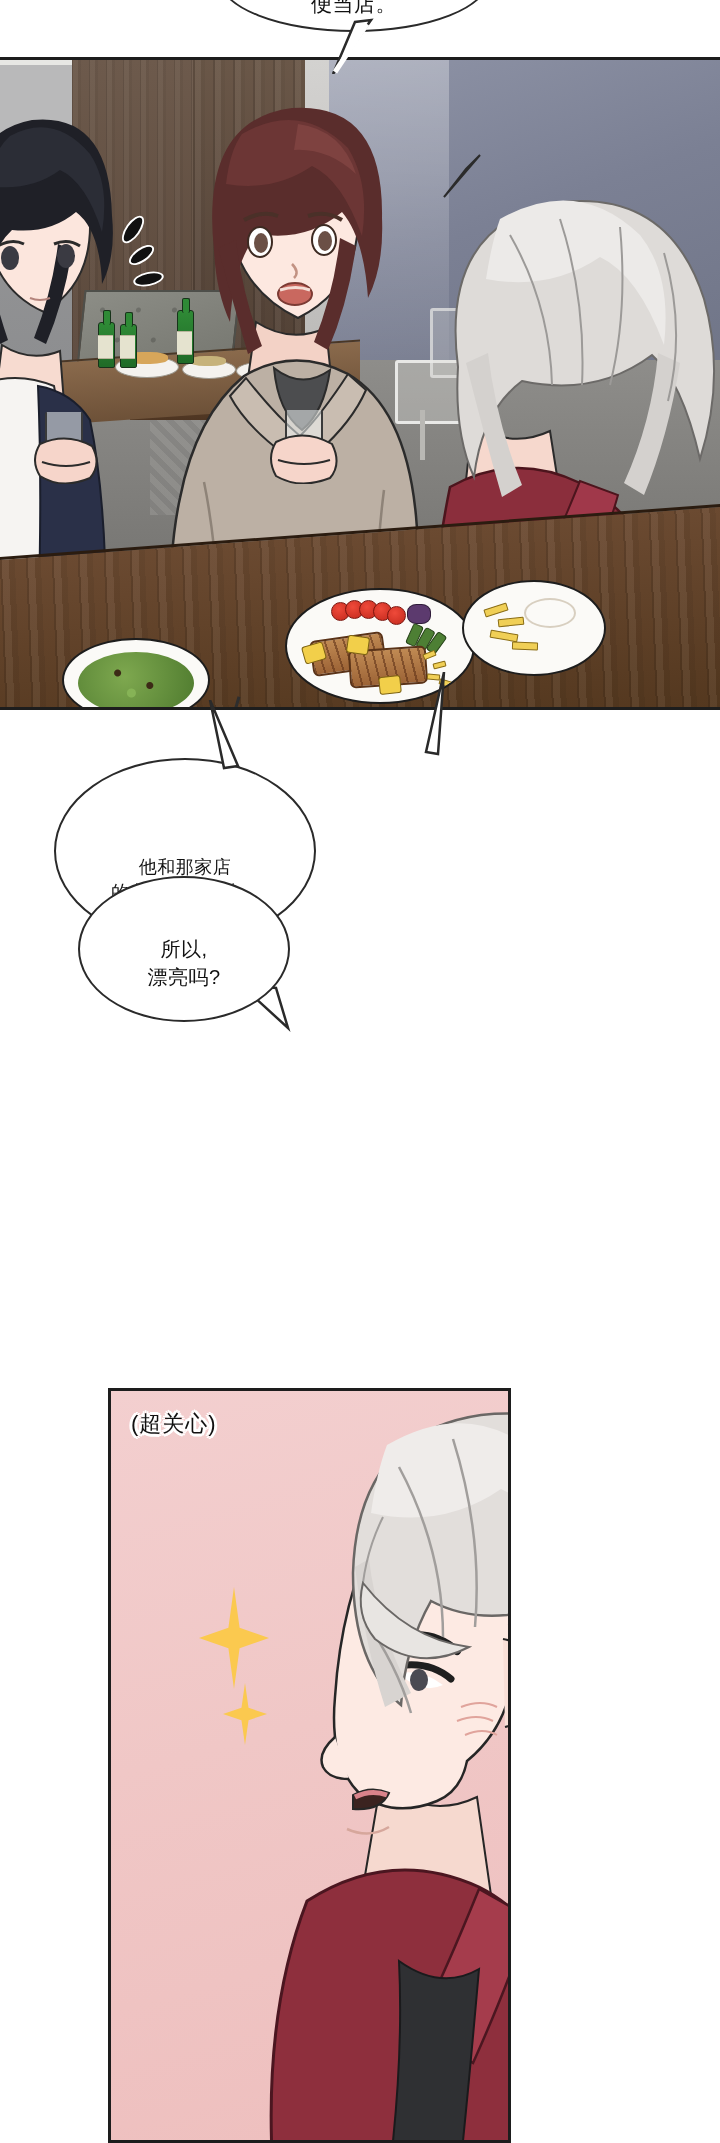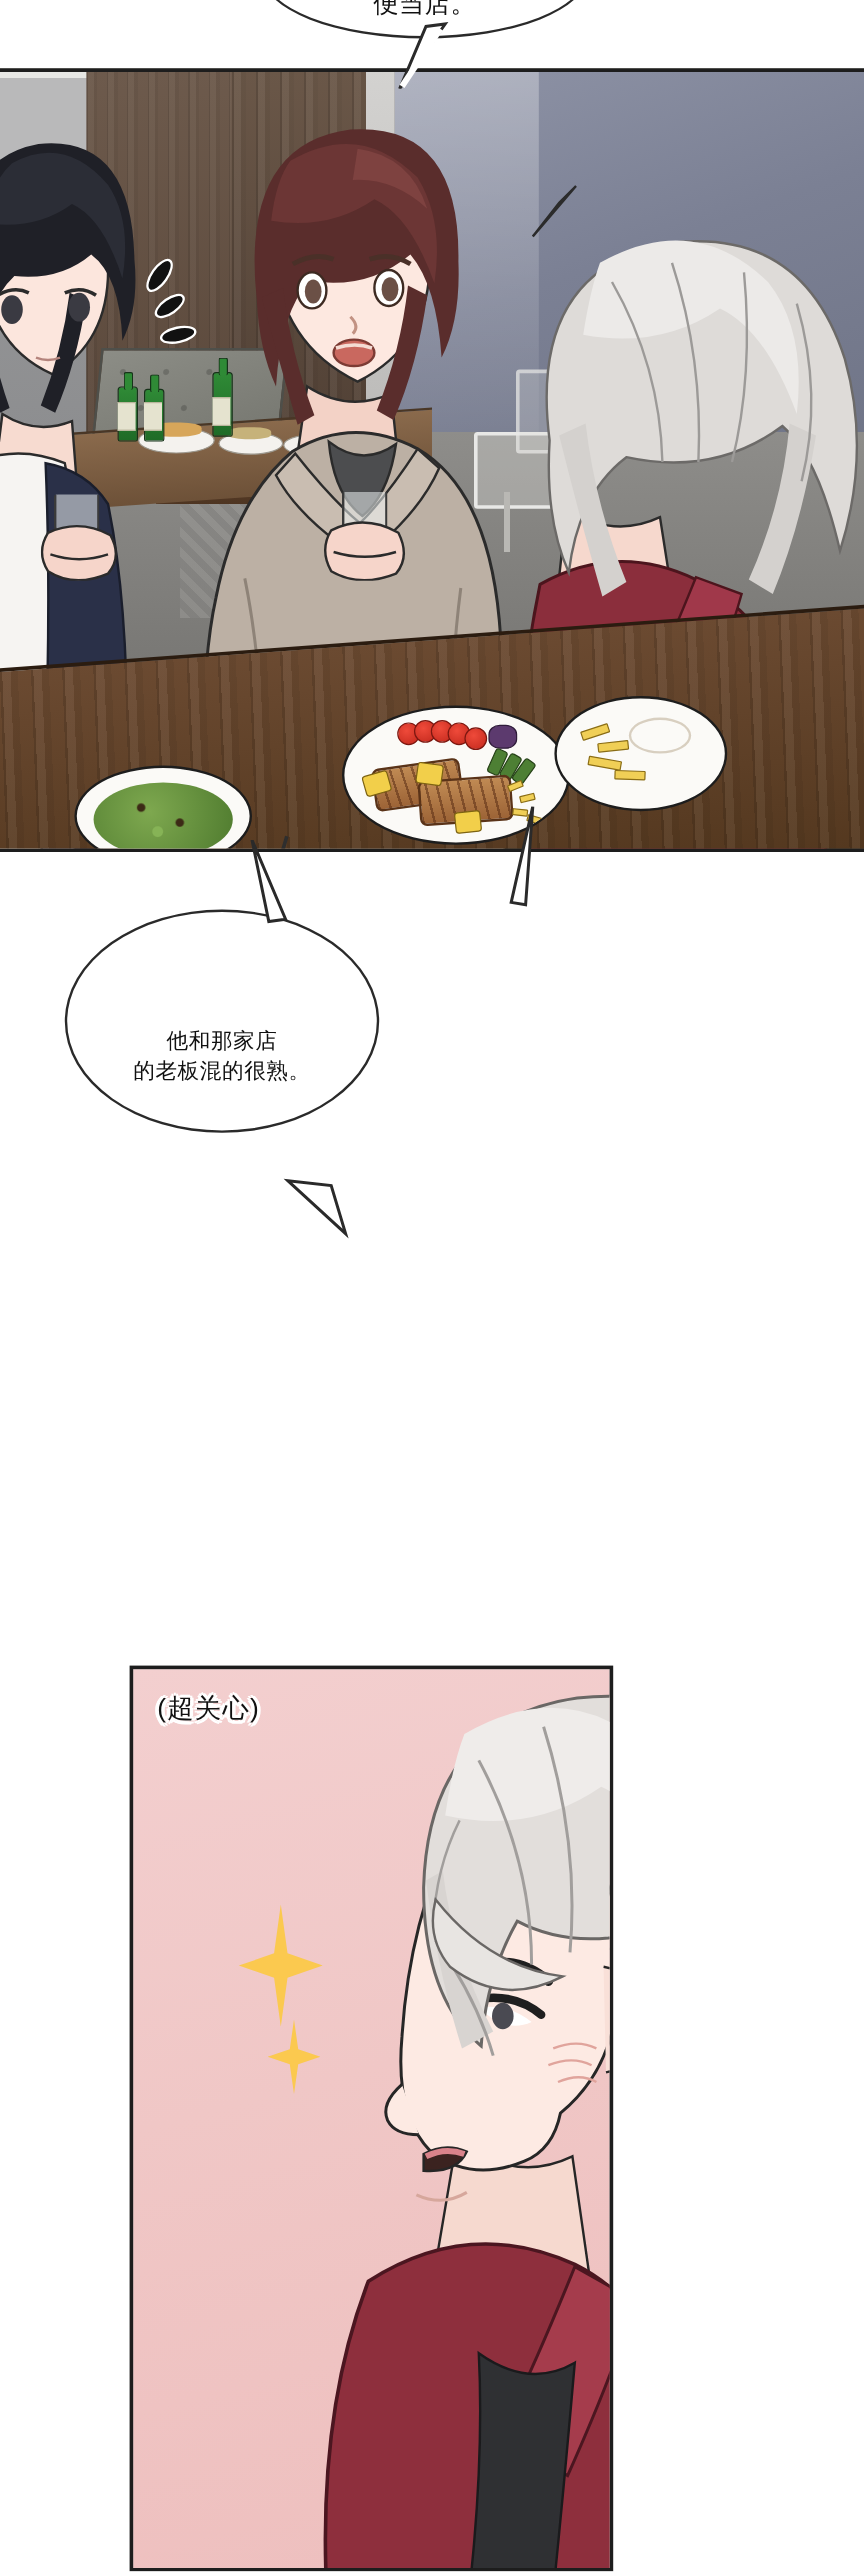--- a/index.html
+++ b/index.html
@@ -323,20 +323,24 @@
   </svg>
   <div class="bubble" style="left:54px;top:758px;width:262px;height:186px;font-size:18px;">
     <span class="txt" style="padding-top:58px;">他和那家店
 的老板混的很熟。</span>
   </div>
 
   <svg class="tail" style="left:404px;top:672px;width:62px;height:86px;" viewBox="0 0 62 86">
     <path d="M40 0 L22 80 L34 82 Z" fill="#ffffff" stroke="#2a2a2a" stroke-width="2.5"></path>
   </svg>
 
+  <div class="bubble" style="left:78px;top:876px;width:212px;height:146px;font-size:20px;z-index:50;">
+    <span class="txt" style="padding-top:30px;">所以,
+漂亮吗?</span>
+  </div>
   <svg class="tail" style="left:236px;top:978px;width:62px;height:56px;z-index:49;" viewBox="0 0 62 56">
     <path d="M4 6 L52 50 L40 10 Z" fill="#ffffff" stroke="#2a2a2a" stroke-width="2.5"></path>
   </svg>
 
   <div id="panel2">
 
     <div class="spark" style="left:88px;top:196px;width:70px;height:102px;"></div>
     <div class="spark" style="left:112px;top:292px;width:44px;height:62px;"></div>
 
     <svg class="abs" style="left:92px;top:-14px;width:400px;height:780px;" viewBox="0 0 400 780">

